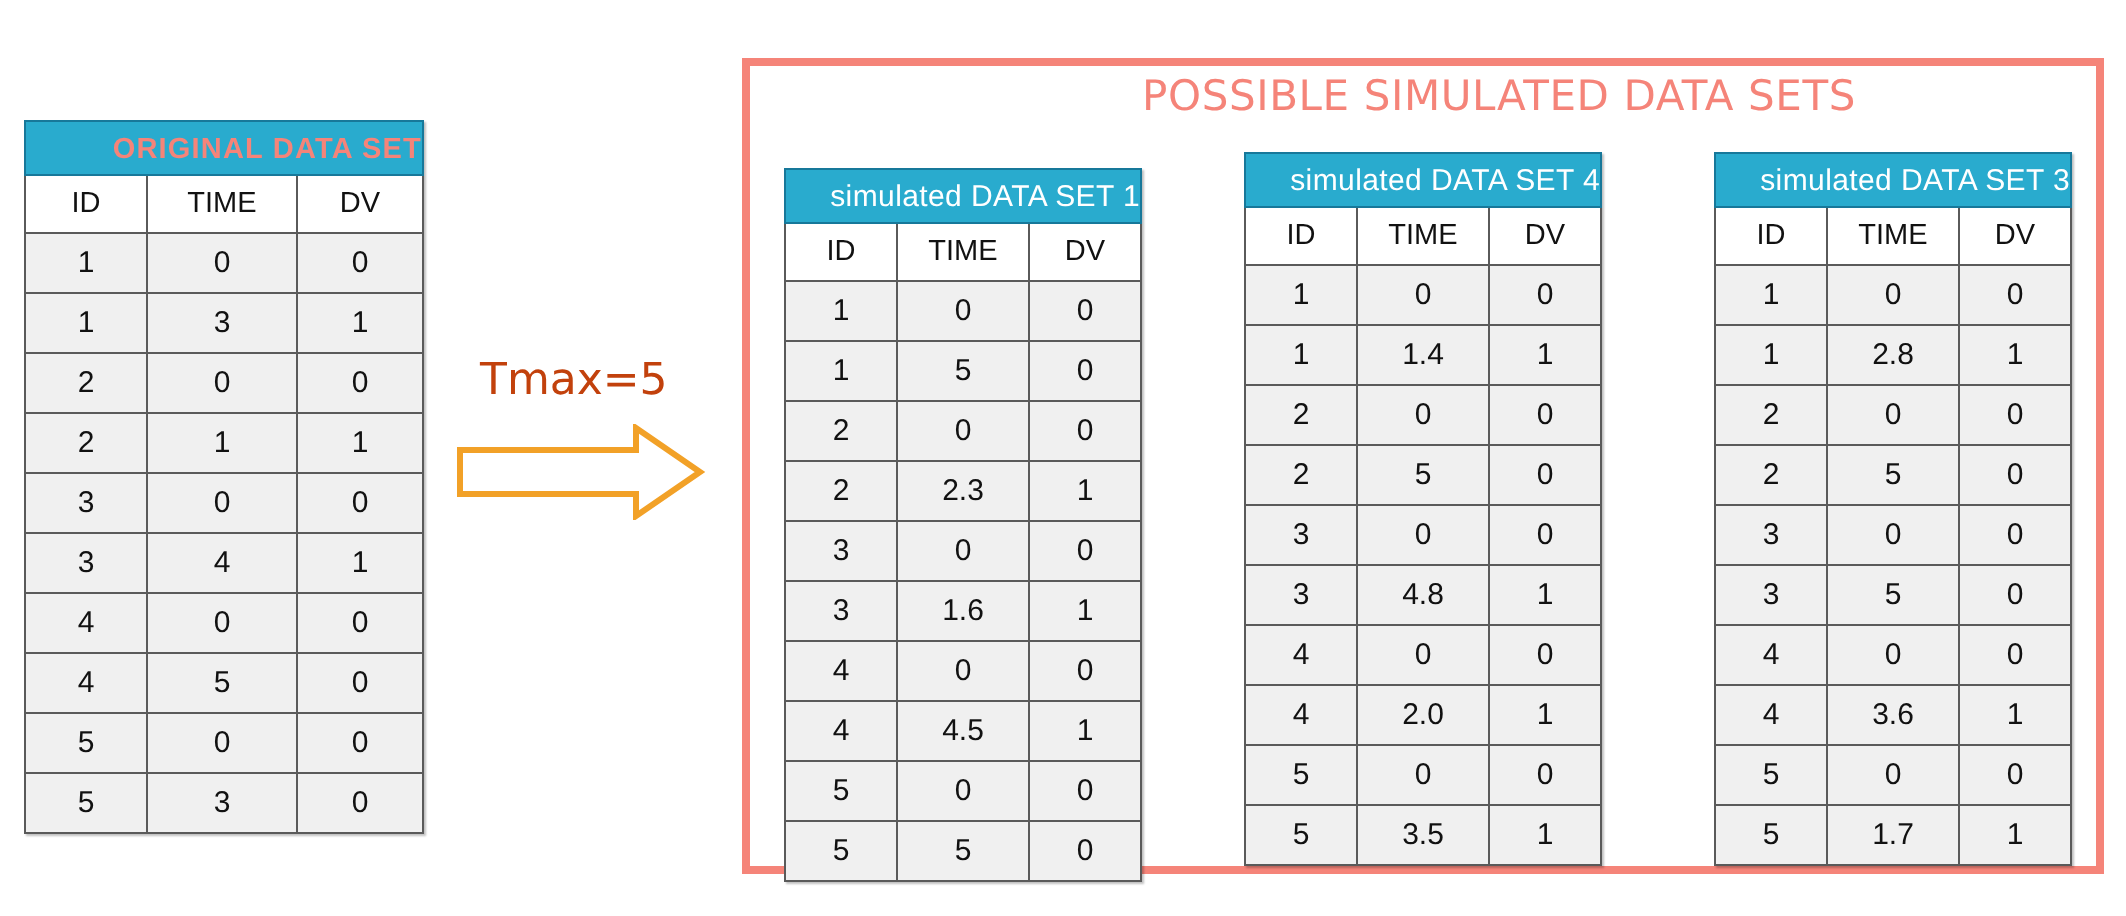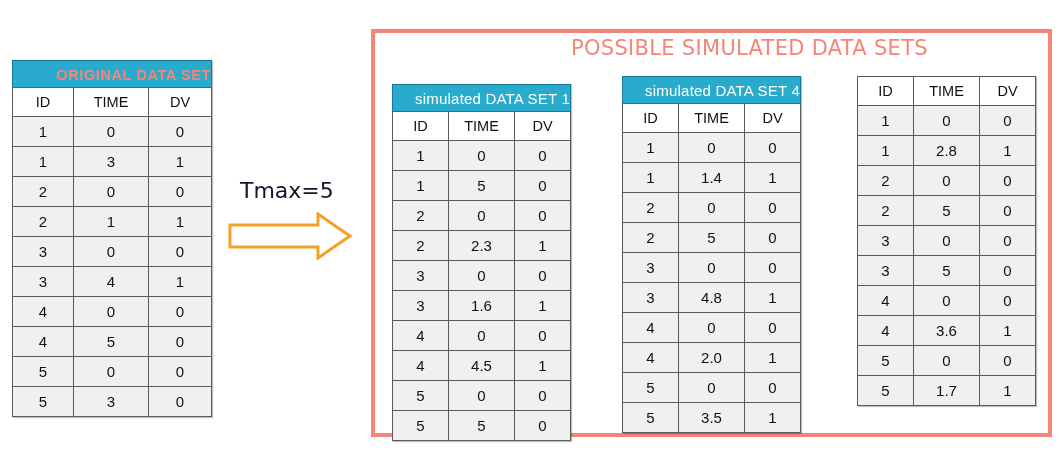--- a/index.html
+++ b/index.html
@@ -80,21 +80,21 @@
   #table-sim-1    { left: 392px; top: 60px; margin-top: 24px; }
   #table-sim-2    { left: 622px; top: 76px; }
   #table-sim-3    { left: 857px; top: 76px; }
 
   
   #transform-label {
     position: absolute;
     left: 240px;
     top: 178px;
     font-size: 22px;
-    color: #0f172a;
+    color: #c2410c;
     font-family: "DejaVu Sans", sans-serif;
     white-space: nowrap;
   }
   #transform-arrow {
     position: absolute;
     left: 228px;
     top: 212px;
     width: 125px;
     height: 48px;
   }
@@ -327,20 +327,25 @@
         <td class="c-id">5</td>
         <td class="c-time">3.5</td>
         <td class="c-dv">1</td>
       </tr>
     </tbody>
 </table>
 
 <table class="dtable sim" id="table-sim-3">
   <tbody>
     <tr>
+      <td class="title-cell" colspan="3">
+        <span class="title-sim">simulated  DATA SET 3</span>
+      </td>
+    </tr>
+    <tr>
       <td class="col-head c-id">ID</td>
       <td class="col-head c-time">TIME</td>
       <td class="col-head c-dv">DV</td>
     </tr>
   <tr class="body-row">
         <td class="c-id">1</td>
         <td class="c-time">0</td>
         <td class="c-dv">0</td>
       </tr>
       <tr class="body-row">

